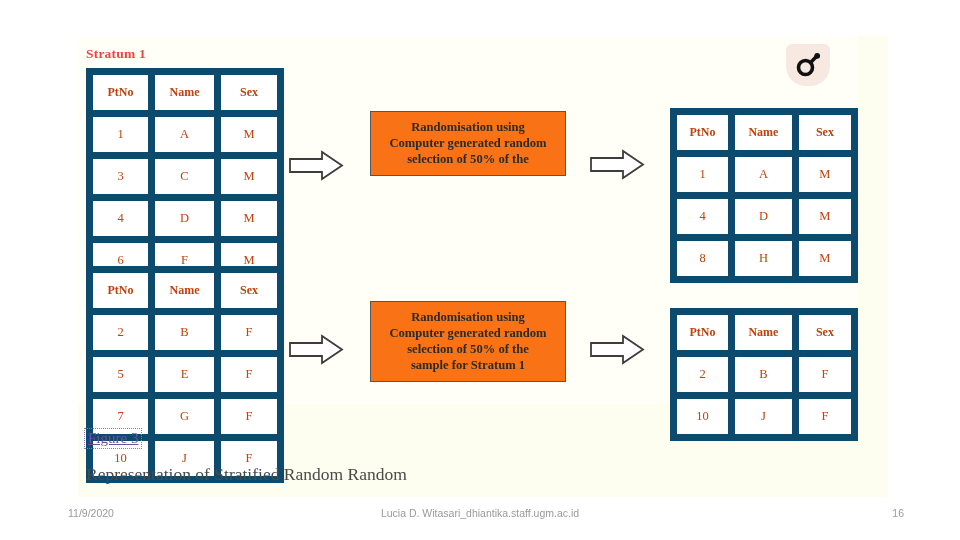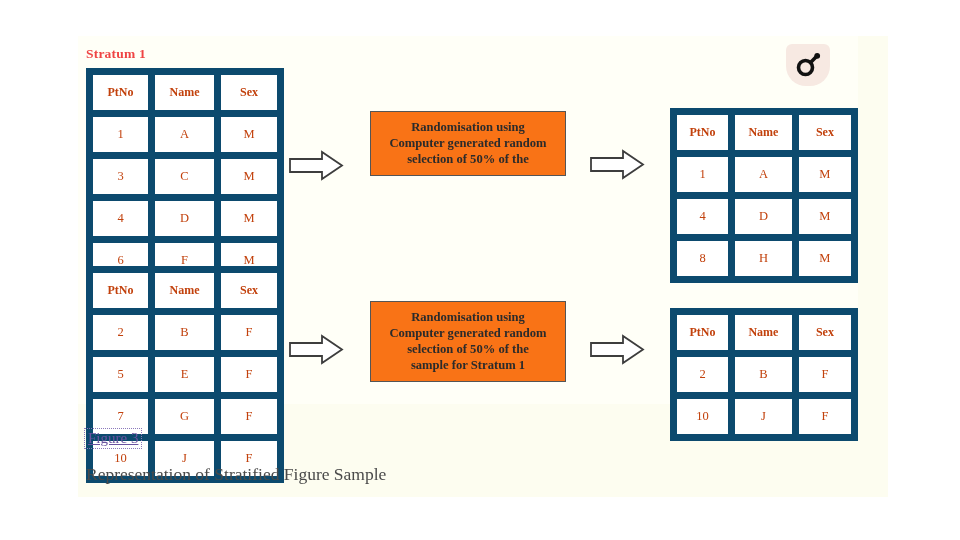--- a/index.html
+++ b/index.html
@@ -401,18 +401,23 @@
               <td>J</td>
               <td>F</td>
             </tr>
           </tbody>
         </table>
       </div>
 
     </div>
 
     <div id="figure-link">Figure 3</div>
-    <div id="figure-caption">Representation of Stratified Figure Sample</div>
+    <div id="figure-caption">Representation of Stratified Random Random</div>
 
   </div>
 
+  <div id="slide-footer">
+    <div id="footer-date">11/9/2020</div>
+    <div id="footer-center">Lucia D. Witasari_dhiantika.staff.ugm.ac.id</div>
+    <div id="footer-page">16</div>
+  </div>
 
 </div>
 
 </body></html>

